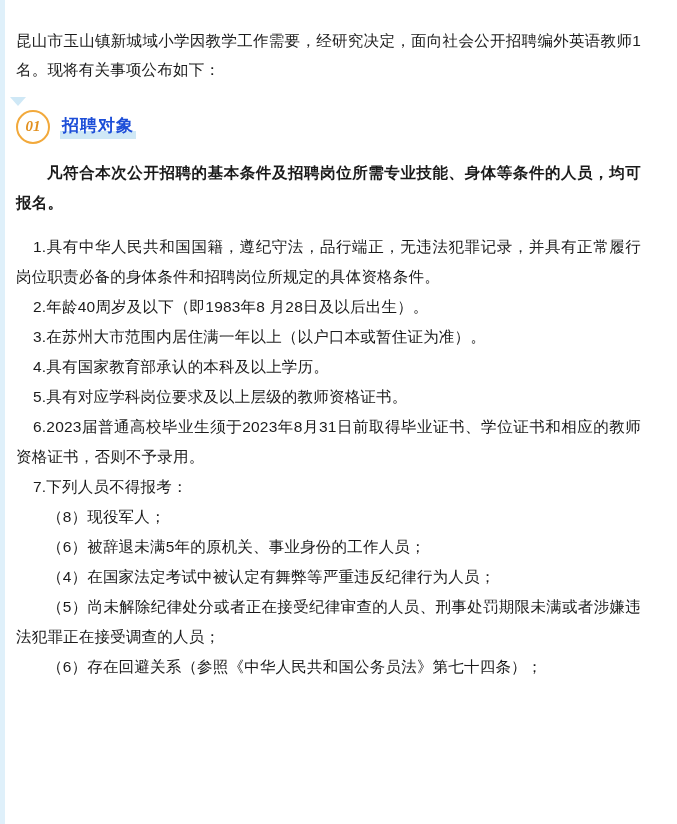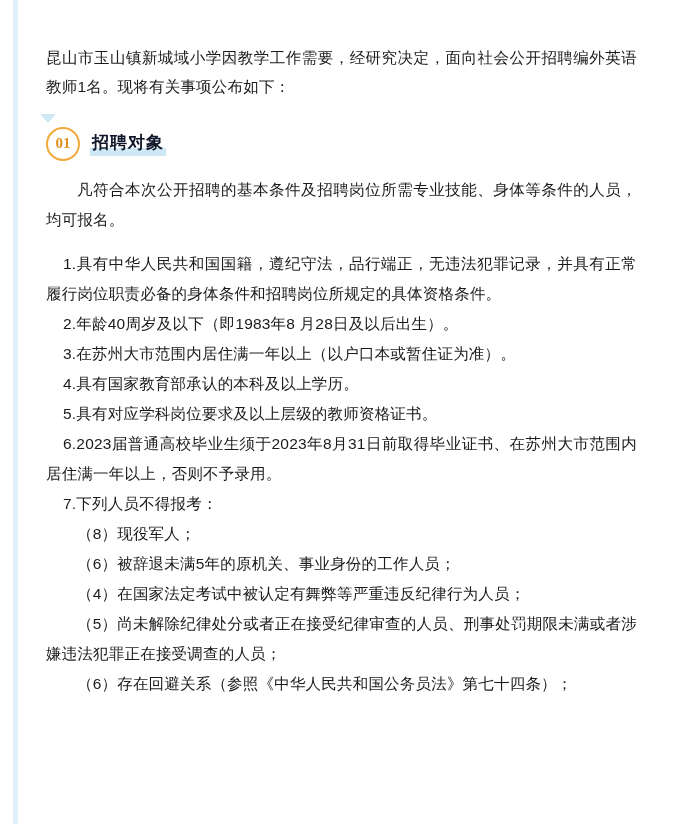--- a/index.html
+++ b/index.html
@@ -12,22 +12,21 @@
     background: #ffffff;
     font-family: "Liberation Sans", sans-serif;
     color: #1a1a1a;
     overflow: hidden;
   }
   .page {
     position: relative;
     width: 657px;
     height: 824px;
     box-sizing: border-box;
-    padding: 17px;
-    margin-left: 13px;
+    padding: 0;
   }
   .left-rule {
     position: absolute;
     left: 0;
     top: 0;
     bottom: 0;
     width: 5px;
     background: #dff0fa;
   }
   .content {
@@ -69,30 +68,31 @@
     border: 2px solid #f2a93b;
     color: #e2901f;
     font-size: 15px;
     font-weight: bold;
     display: flex;
     align-items: center;
     justify-content: center;
     font-family: "Liberation Serif", serif;
     flex: none;
     box-sizing: border-box;
+    font-style: italic;
   }
   .sec-title-wrap {
     margin-left: 10px;
     position: relative;
     padding: 0 2px 2px 2px;
   }
   .sec-title {
     font-size: 17px;
     font-weight: bold;
-    color: #0f172a;
+    color: #1d4ed8;
     letter-spacing: 1px;
     position: relative;
     z-index: 2;
   }
   .sec-underline {
     position: absolute;
     left: 0;
     right: 0;
     bottom: 0;
     height: 8px;
@@ -105,20 +105,21 @@
   }
   p.para {
     margin: 0;
     font-size: 15.5px;
     line-height: 30px;
     text-align: justify;
     letter-spacing: 0.2px;
   }
   p.indent {
     text-indent: 2em;
+    font-weight: bold;
   }
   p.item {
     margin: 0;
     font-size: 15.5px;
     line-height: 30px;
     text-align: justify;
     text-indent: 1.1em;
     letter-spacing: 0.2px;
   }
   p.subitem {
@@ -150,21 +151,21 @@
     <div class="body-block">
       <p class="para indent">凡符合本次公开招聘的基本条件及招聘岗位所需专业技能、身体等条件的人员，均可报名。</p>
     </div>
 
     <div class="body-block">
       <p class="item">1.具有中华人民共和国国籍，遵纪守法，品行端正，无违法犯罪记录，并具有正常履行岗位职责必备的身体条件和招聘岗位所规定的具体资格条件。</p>
       <p class="item">2.年龄40周岁及以下（即1983年8 月28日及以后出生）。</p>
       <p class="item">3.在苏州大市范围内居住满一年以上（以户口本或暂住证为准）。</p>
       <p class="item">4.具有国家教育部承认的本科及以上学历。</p>
       <p class="item">5.具有对应学科岗位要求及以上层级的教师资格证书。</p>
-      <p class="item">6.2023届普通高校毕业生须于2023年8月31日前取得毕业证书、在苏州大市范围内居住满一年以上，否则不予录用。</p>
+      <p class="item">6.2023届普通高校毕业生须于2023年8月31日前取得毕业证书、学位证书和相应的教师资格证书，否则不予录用。</p>
       <p class="item">7.下列人员不得报考：</p>
       <p class="subitem">（8）现役军人；</p>
       <p class="subitem">（6）被辞退未满5年的原机关、事业身份的工作人员；</p>
       <p class="subitem">（4）在国家法定考试中被认定有舞弊等严重违反纪律行为人员；</p>
       <p class="subitem">（5）尚未解除纪律处分或者正在接受纪律审查的人员、刑事处罚期限未满或者涉嫌违法犯罪正在接受调查的人员；</p>
       <p class="subitem">（6）存在回避关系（参照《中华人民共和国公务员法》第七十四条）；</p>
     </div>
 
   </div>
 </div>

